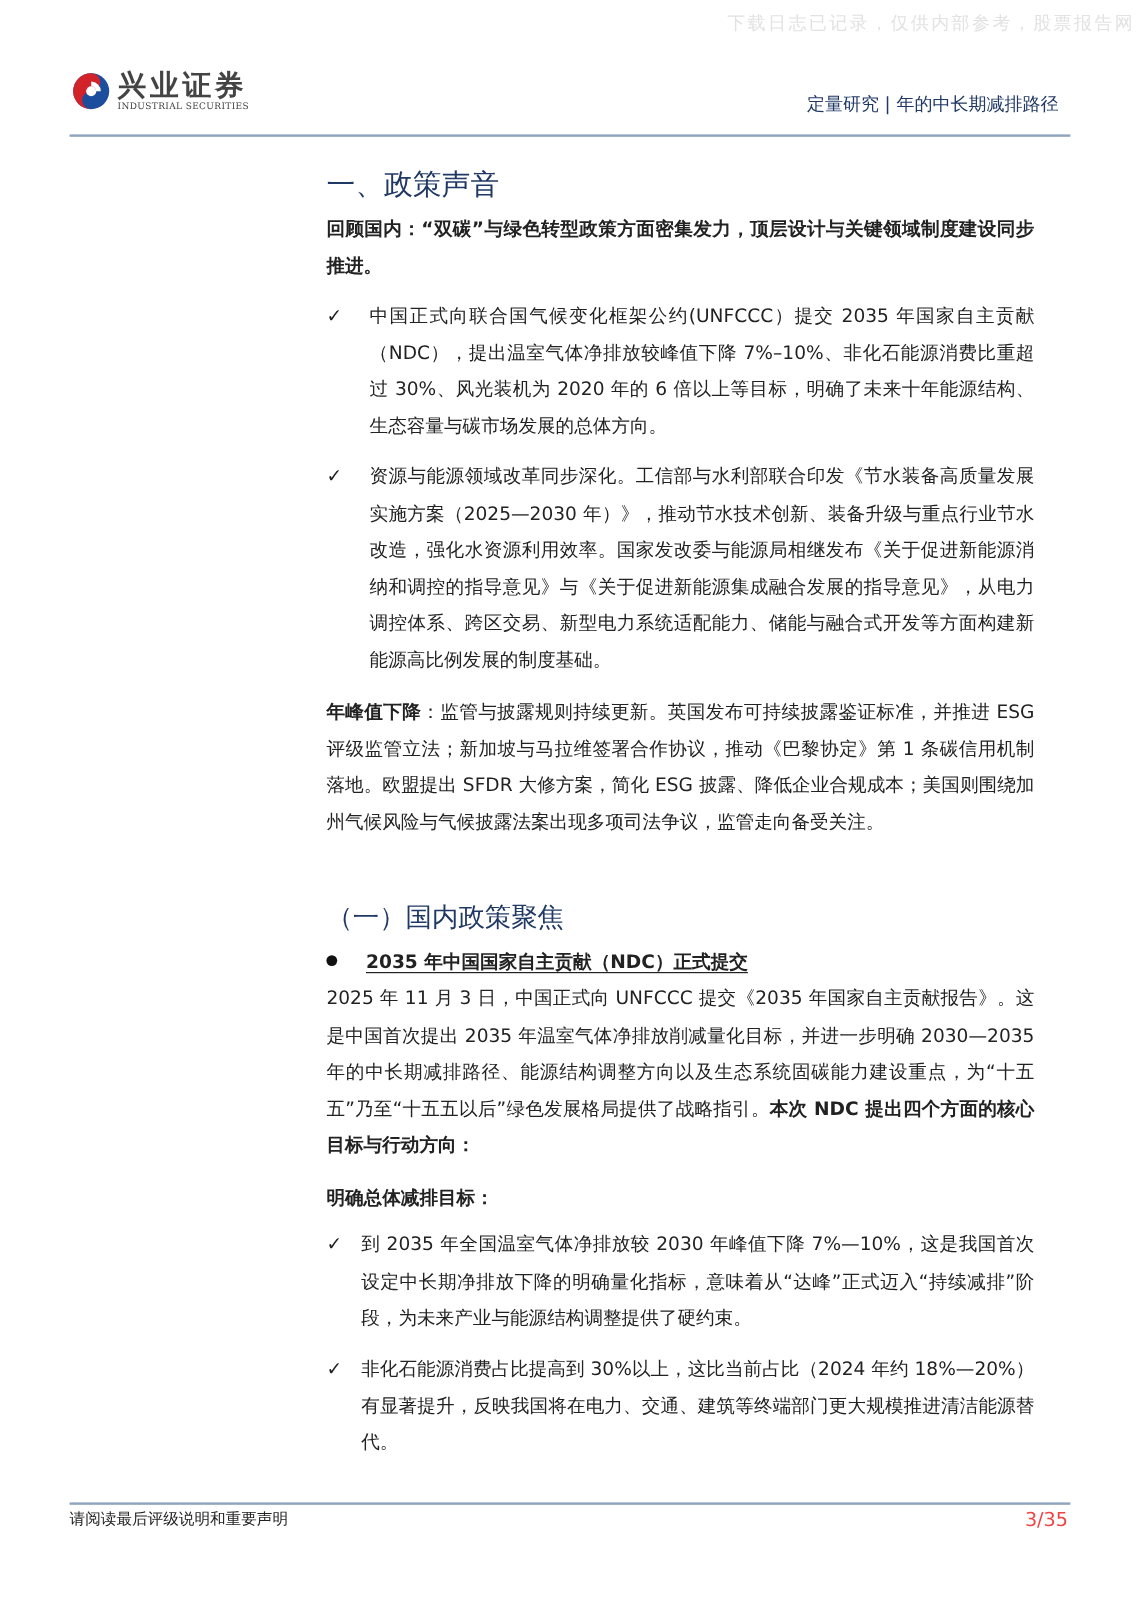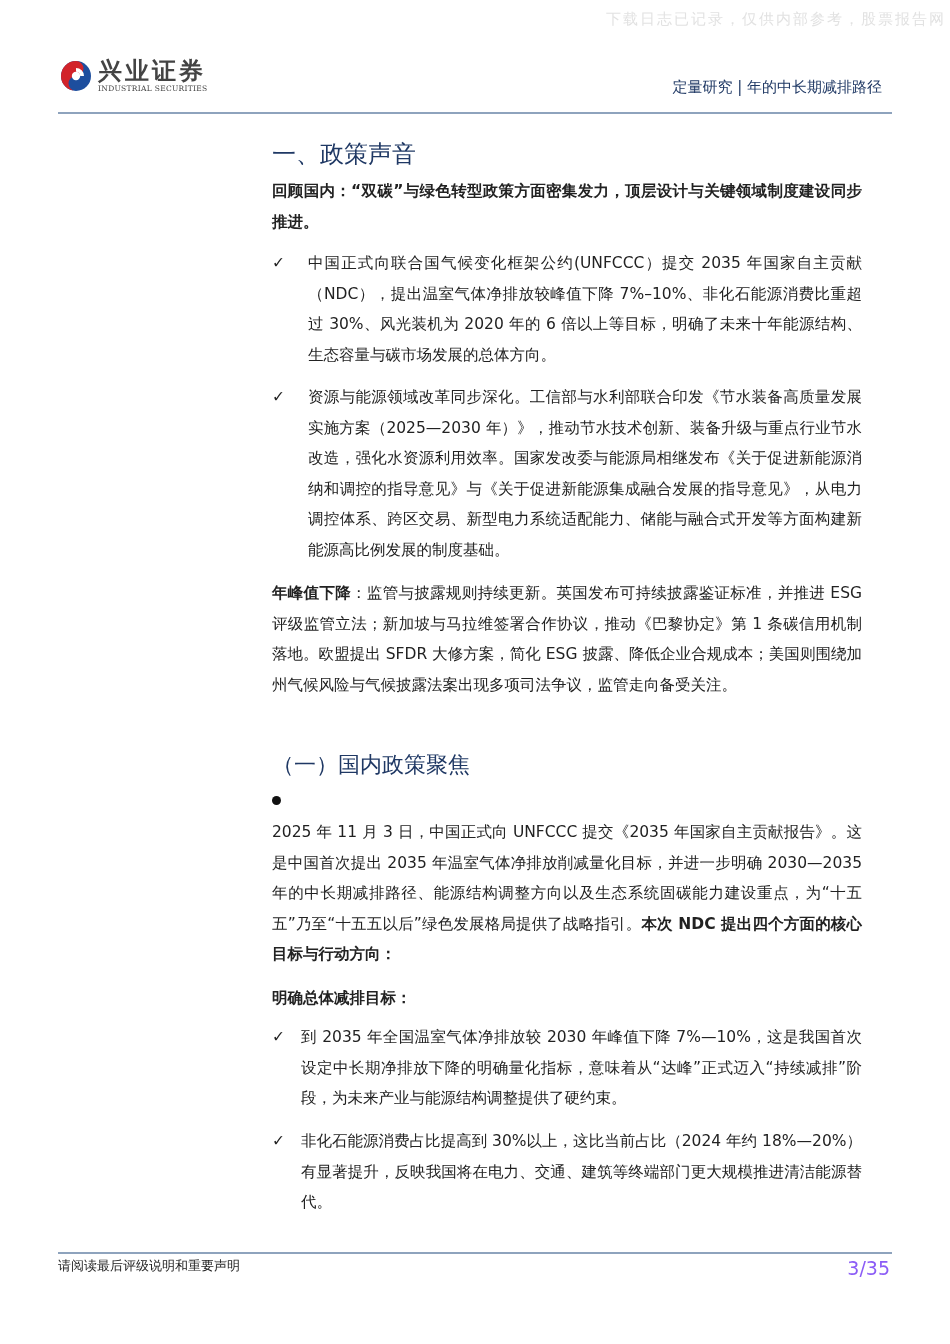--- a/index.html
+++ b/index.html
@@ -20,21 +20,21 @@
   .bold { font-weight:bold; }
   .check-item { position:absolute; left:272px; width:590px; font-size:15.5px; line-height:30.5px; color:#222; }
   .check-item .mark { position:absolute; left:0; top:0; width:20px; }
   .check-item .txt { margin-left:36px; text-align:justify; display:block; }
   .check-item.indent .txt { margin-left:29px; }
   .bullet-item { position:absolute; left:272px; top:787px; font-size:15.5px; line-height:30px; white-space:nowrap; }
   .bullet-item .dot { display:inline-block; width:9px; height:9px; background:#111; border-radius:50%; margin-right:24px; vertical-align:middle; position:relative; top:-2px; }
   .bullet-item .u { text-decoration:underline; text-underline-offset:3px; font-weight:bold; color:#222; }
   .footer-rule { position:absolute; left:58px; right:58px; top:1252px; height:2px; background:#8ea3bd; }
   .footer-left { position:absolute; left:58px; top:1257px; font-size:13px; color:#222; }
-  .footer-right { position:absolute; right:60px; top:1257px; font-size:19px; color:#8b5cf6; }
+  .footer-right { position:absolute; right:60px; top:1257px; font-size:16px; color:#ef4444; }
 </style>
 </head>
 <body>
 
 <div class="watermark">下载日志已记录，仅供内部参考，股票报告网</div>
 
 <div class="logo">
   <div class="logo-mark">
     <svg width="32" height="32" viewBox="0 0 32 32">
       <circle cx="16" cy="16" r="15" fill="#1d4e9e"></circle>
@@ -66,21 +66,21 @@
   <span class="txt">资源与能源领域改革同步深化。工信部与水利部联合印发《节水装备高质量发展实施方案（2025—2030 年）》，推动节水技术创新、装备升级与重点行业节水改造，强化水资源利用效率。国家发改委与能源局相继发布《关于促进新能源消纳和调控的指导意见》与《关于促进新能源集成融合发展的指导意见》，从电力调控体系、跨区交易、新型电力系统适配能力、储能与融合式开发等方面构建新能源高比例发展的制度基础。</span>
 </div>
 
 <div class="para" style="top:578px;">
   <span class="bold">年峰值下降</span><span>：监管与披露规则持续更新。英国发布可持续披露鉴证标准，并推进 ESG 评级监管立法；新加坡与马拉维签署合作协议，推动《巴黎协定》第 1 条碳信用机制落地。欧盟提出 SFDR 大修方案，简化 ESG 披露、降低企业合规成本；美国则围绕加州气候风险与气候披露法案出现多项司法争议，监管走向备受关注。</span>
 </div>
 
 <div class="h2">（一）国内政策聚焦</div>
 
 <div class="bullet-item">
-  <span class="dot"></span>
+  <span class="dot"></span><span class="u">2035 年中国国家自主贡献（NDC）正式提交</span>
 </div>
 
 <div class="para" style="top:817px;">
   <span>2025 年 11 月 3 日，中国正式向 UNFCCC 提交《2035 年国家自主贡献报告》。这是中国首次提出 2035 年温室气体净排放削减量化目标，并进一步明确 2030—2035 年的中长期减排路径、能源结构调整方向以及生态系统固碳能力建设重点，为“十五五”乃至“十五五以后”绿色发展格局提供了战略指引。</span><span class="bold">本次 NDC 提出四个方面的核心目标与行动方向：</span>
 </div>
 
 <div class="para bold" style="top:983px;">明确总体减排目标：</div>
 
 <div class="check-item indent" style="top:1022px;">
   <span class="mark">✓</span>

